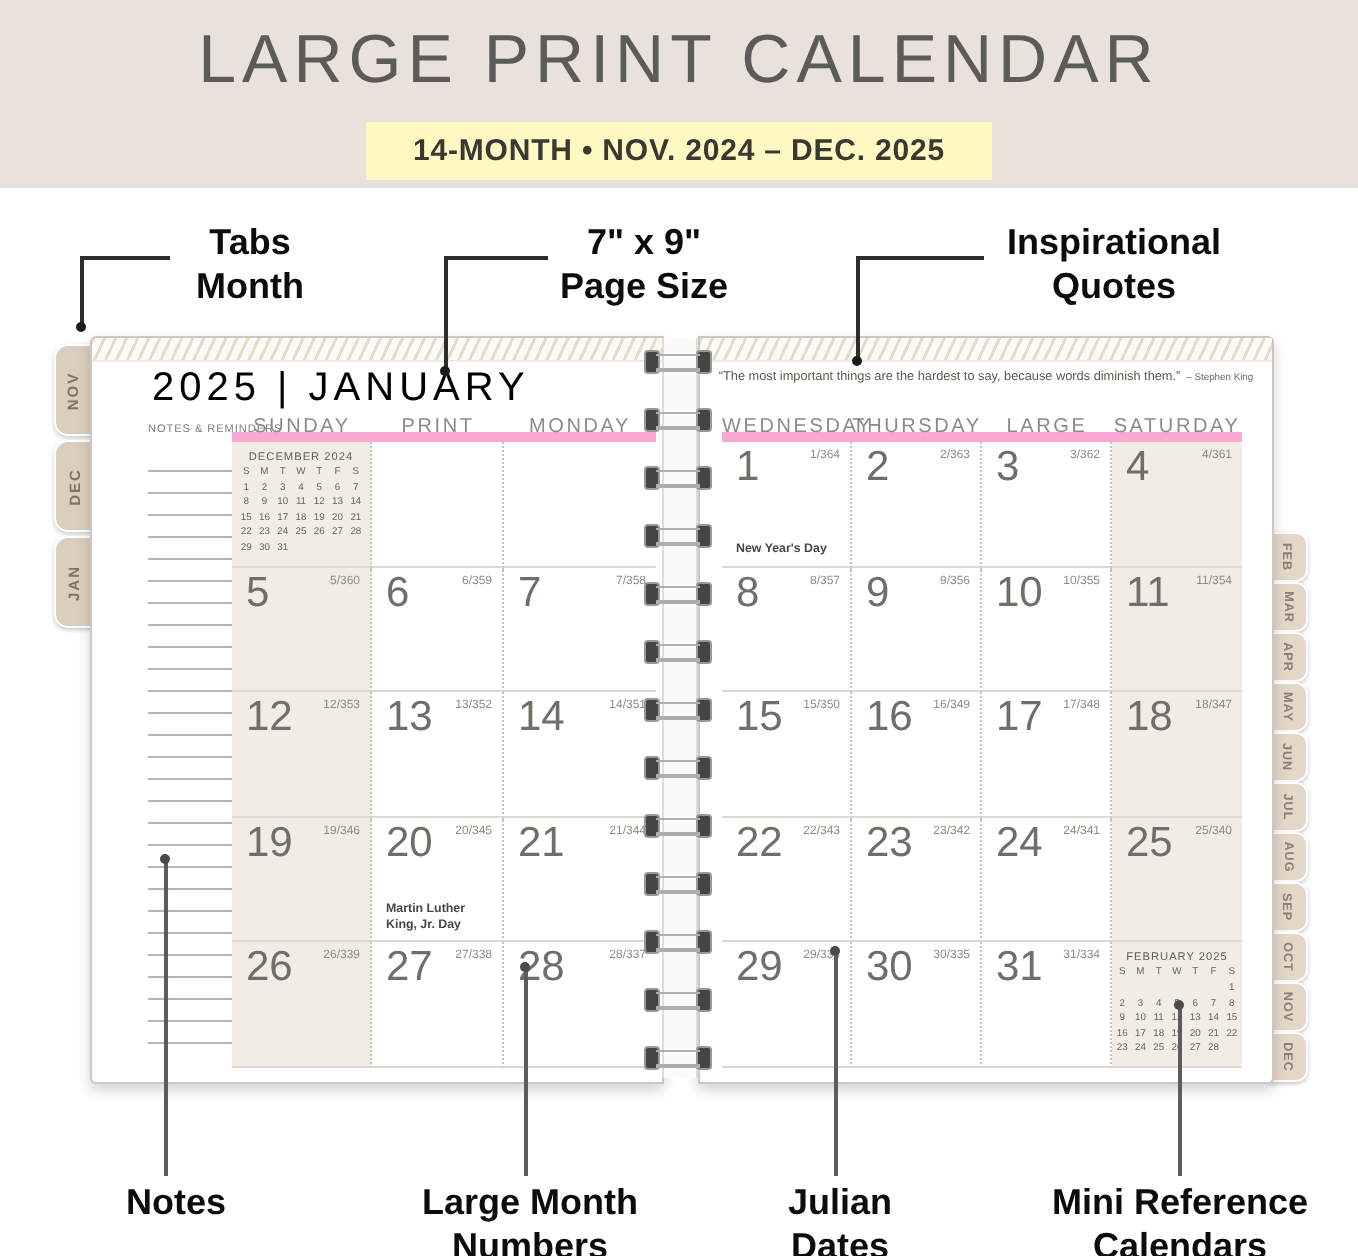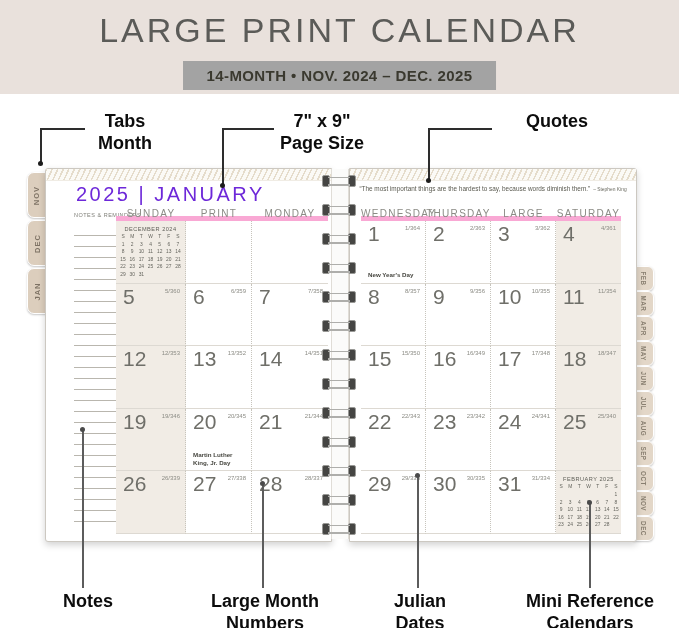--- a/index.html
+++ b/index.html
@@ -3,21 +3,21 @@
 <meta charset="utf-8">
 <style>
   html,body{margin:0;padding:0;background:#fff;}
   #stage{position:relative;width:679px;height:628px;background:#fff;overflow:hidden;
          font-family:"Liberation Sans",sans-serif;}
   
   .header-band{position:absolute;left:0;top:0;width:679px;height:94px;background:#e9e1dc;}
   .product-title{position:absolute;left:0;top:11px;width:679px;text-align:center;
     font-size:34px;font-weight:300;letter-spacing:3px;color:#5b5b58;}
   .banner{position:absolute;top:61px;left:50%;transform:translateX(-50%);
-    background:#a3a3a3;color:#3a392f;font-size:15px;font-weight:bold;letter-spacing:.4px;
+    background:#fef9c3;color:#3a392f;font-size:15px;font-weight:bold;letter-spacing:.4px;
     padding:6px 24px;white-space:nowrap;}
   
   .callout-label{position:absolute;text-align:center;font-size:18px;font-weight:bold;
     color:#0c0c0c;line-height:1.22;}
   .cl-month-tabs{left:80px;top:111px;width:90px;}
   .cl-page-size{left:270px;top:111px;width:104px;}
   .cl-quotes{left:490px;top:111px;width:134px;}
   .cl-space-notes{left:33px;top:591px;width:110px;}
   .cl-large-print{left:200px;top:591px;width:130px;}
   .cl-julian{left:378px;top:591px;width:84px;}
@@ -29,21 +29,21 @@
   .cdot.gray{background:#4a4a4a;}
   
   .page{position:absolute;top:168px;height:372px;background:#fff;border:1px solid #ccc8c1;
     box-shadow:0 3px 7px rgba(0,0,0,.18);z-index:2;}
   .page-left{left:45px;width:285px;border-radius:3px 0 0 3px;}
   .page-right{left:349px;width:286px;border-radius:0 3px 3px 0;}
   .hatch{position:absolute;left:0;top:0;right:0;height:11px;
     background:repeating-linear-gradient(115deg,#e5dccb 0 1.5px,#fbfaf6 1.5px 5px);
     border-bottom:1px solid #f0ece4;}
   .page-title{position:absolute;left:30px;top:14px;font-size:20px;font-weight:300;
-    letter-spacing:2.5px;color:#6d28d9;}
+    letter-spacing:2.5px;color:#000000;}
   .notes-label{position:absolute;left:28px;top:43px;font-size:5.5px;letter-spacing:.5px;
     color:#7d7d76;}
   .notes-lines{position:absolute;left:28px;top:56px;width:44px;height:299px;
     background:repeating-linear-gradient(to bottom,transparent 0 10px,#b9b6ae 10px 11px);}
   .quote-wrap{position:absolute;left:0;top:16px;width:100%;text-align:center;
     font-size:6.4px;color:#59594f;}
   .quote-attrib{font-size:4.9px;margin-left:3px;color:#6a6a60;}
   
   .day-grid{position:absolute;display:grid;top:38px;}
   .page-left .day-grid{left:70px;grid-template-columns:70px 66px 76px;
@@ -95,20 +95,21 @@
 
   <div class="callout-label cl-month-tabs">
     <div>Tabs</div>
     <div>Month</div>
   </div>
   <div class="callout-label cl-page-size">
     <div>7" x 9"</div>
     <div>Page Size</div>
   </div>
   <div class="callout-label cl-quotes">
+    <div>Inspirational</div>
     <div>Quotes</div>
   </div>
 
   <div class="cline" style="left:40px;top:128px;width:45px;height:1.5px;"></div>
   <div class="cline" style="left:40px;top:128px;width:1.5px;height:36px;"></div>
   <div class="cdot" style="left:38px;top:161px;"></div>
 
   <div class="cline" style="left:222px;top:128px;width:52px;height:1.5px;"></div>
   <div class="cline" style="left:222px;top:128px;width:1.5px;height:57px;"></div>
   <div class="cdot" style="left:220px;top:183px;"></div>

